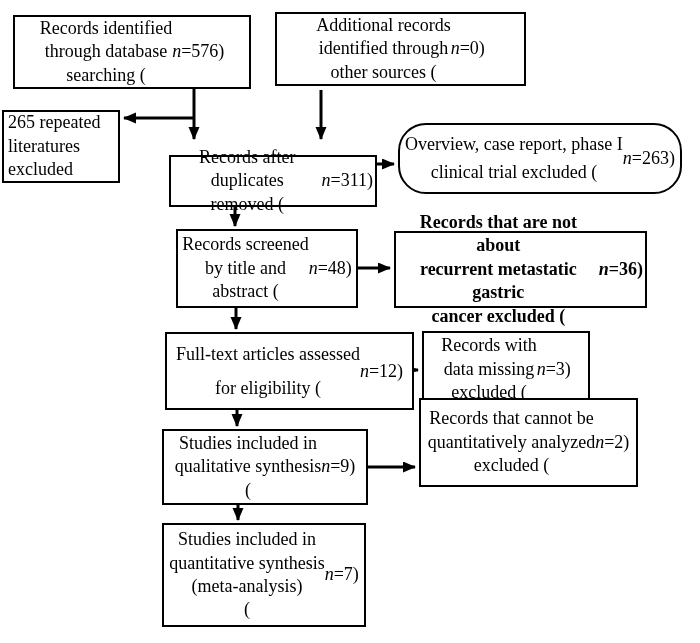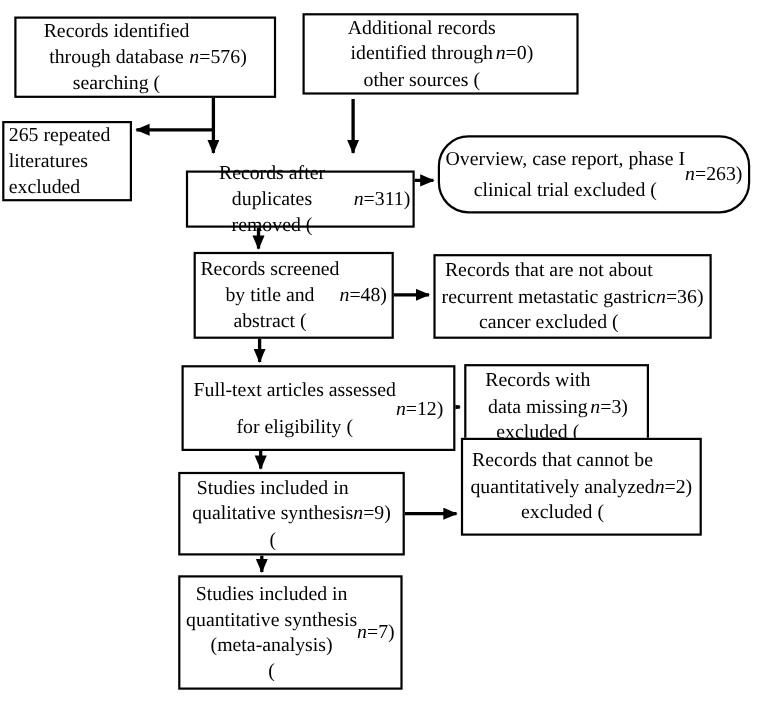--- a/index.html
+++ b/index.html
@@ -47,21 +47,21 @@
   .box.lh-mid { line-height: 1.55; border-radius: 28px; }
   .box.lh-wide { line-height: 1.9; }
 
   
   #box-identified      { left: 13px;  top: 15px;  width: 238px; height: 74px; }
   #box-additional      { left: 275px; top: 12px;  width: 251px; height: 74px; }
   #box-repeated        { left: 2px;   top: 110px; width: 118px; height: 73px; }
   #box-duplicates      { left: 133px; top: 155px; width: 208px; height: 52px; margin-left: 36px; }
   #box-overview        { left: 398px; top: 123px; width: 284px; height: 71px; }
   #box-screened        { left: 149px; top: 229px; width: 182px; height: 79px; margin-left: 27px; }
-  #box-not-relevant    { left: 394px; top: 231px; width: 253px; height: 77px; }
+  #box-not-relevant    { left: 394px; top: 231px; width: 253px; height: 77px; font-weight: bold; }
   #box-fulltext        { left: 125px; top: 332px; width: 249px; height: 78px; margin-left: 40px; }
   #box-data-missing    { left: 422px; top: 331px; width: 168px; height: 77px; }
   #box-qualitative     { left: 162px; top: 429px; width: 206px; height: 76px; }
   #box-not-quant       { left: 419px; top: 398px; width: 219px; height: 89px; }
   #box-quantitative    { left: 162px; top: 523px; width: 204px; height: 104px; }
 </style>
 </head>
 <body>
 
 <div id="figure">

